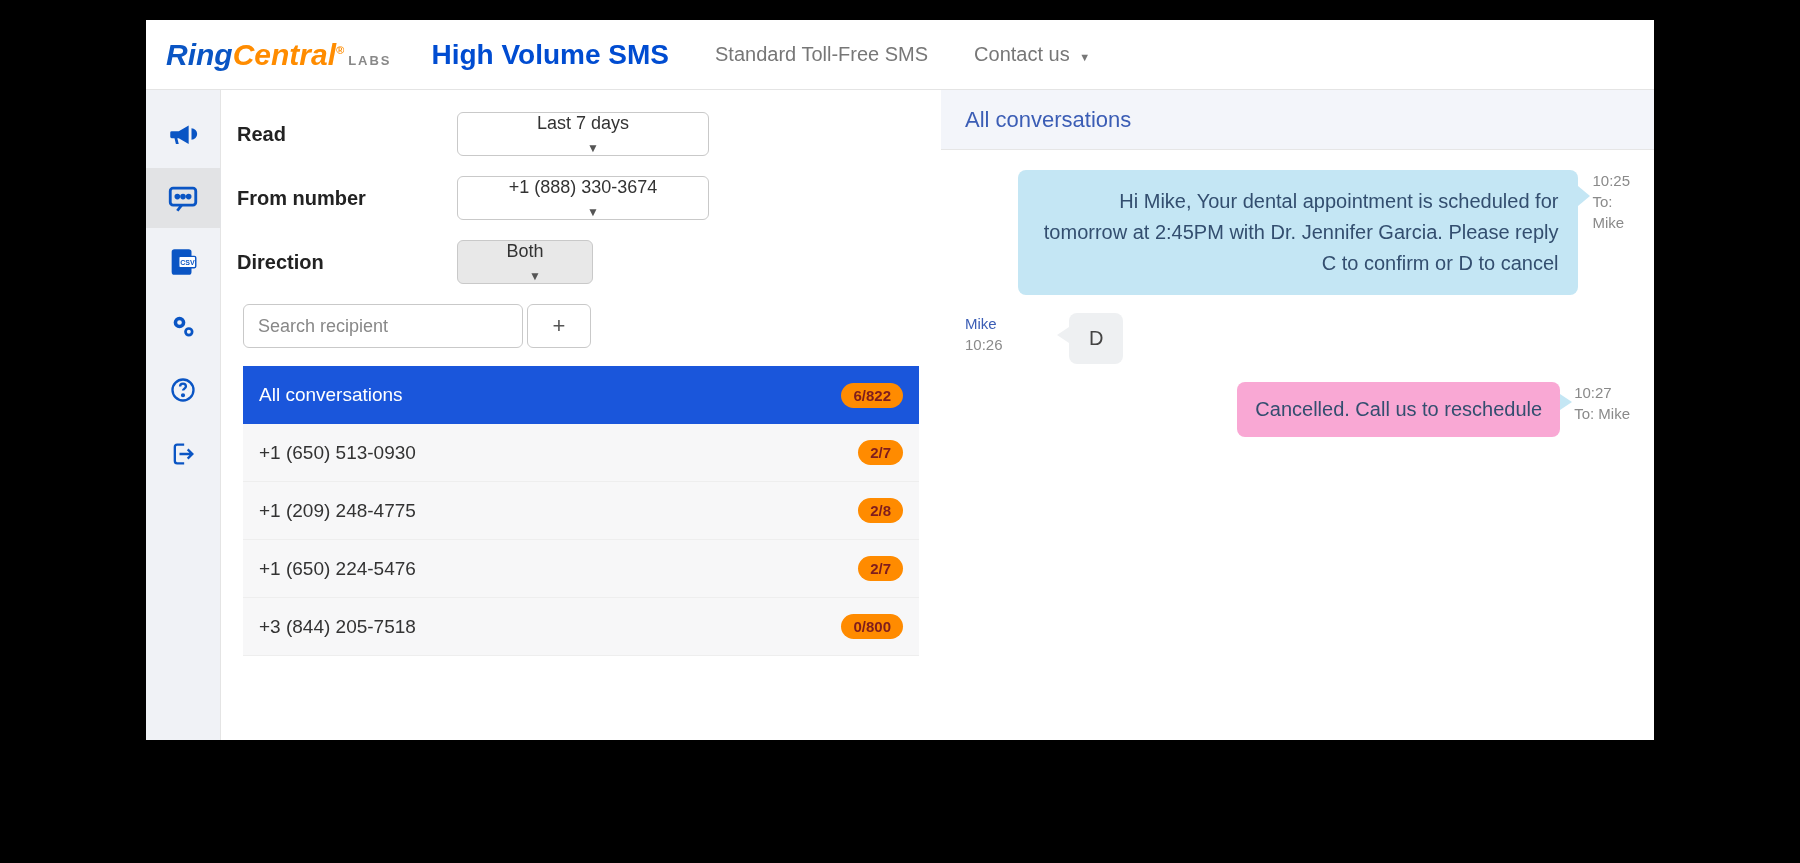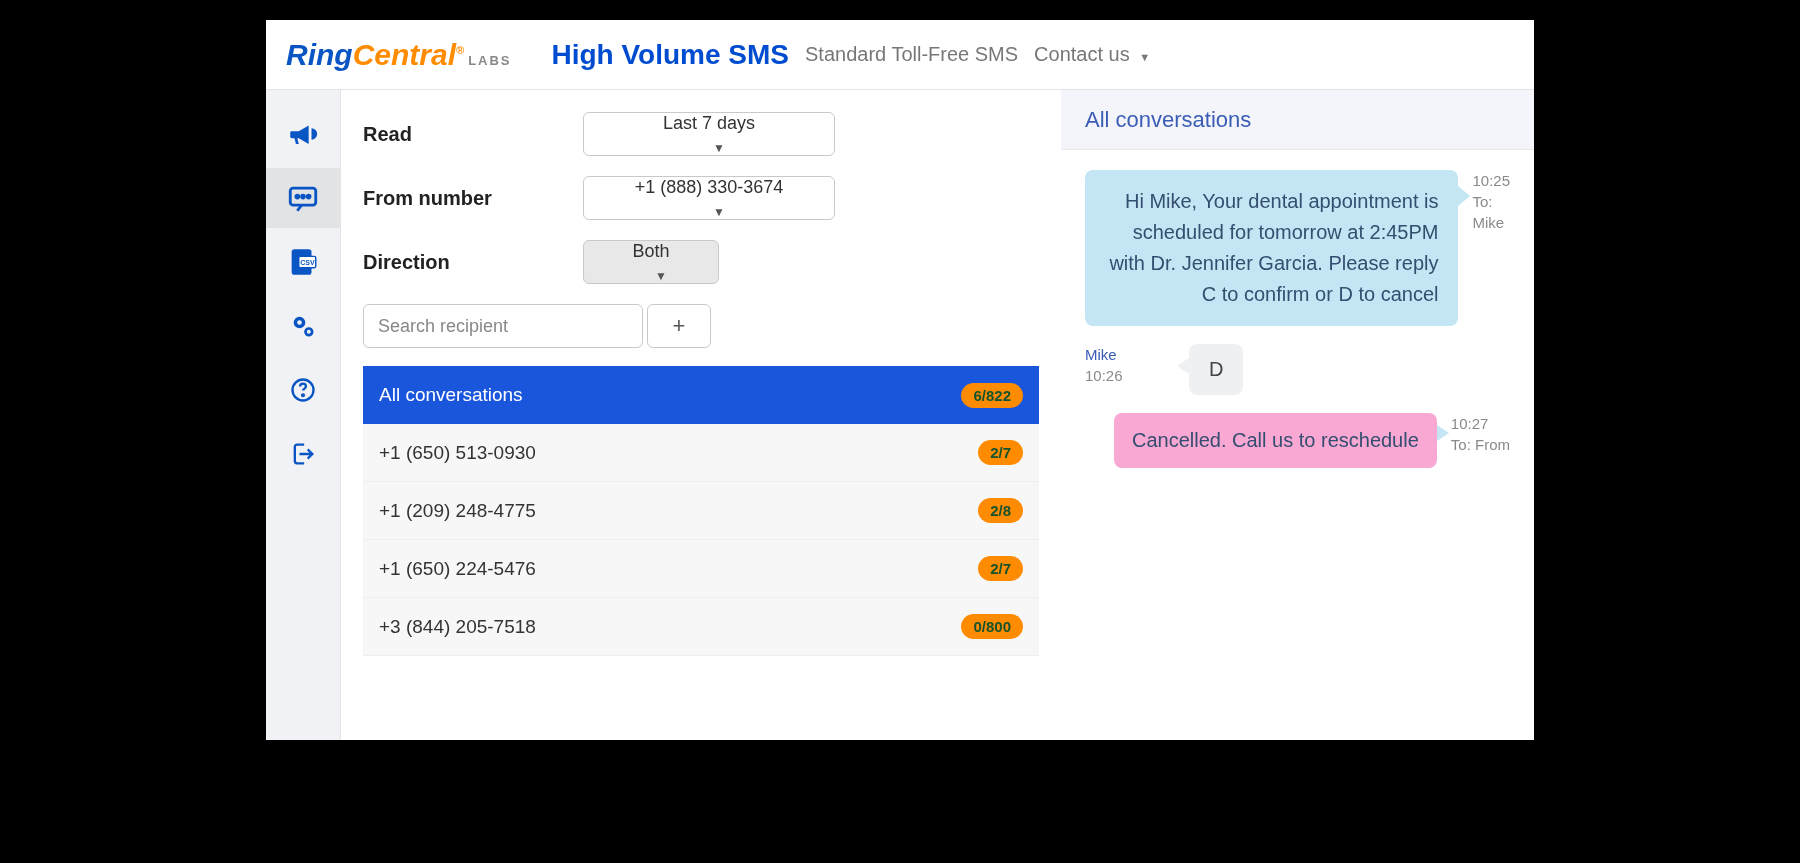--- a/index.html
+++ b/index.html
@@ -5,21 +5,21 @@
   * { box-sizing: border-box; margin: 0; padding: 0; }
   html, body { height: 100%; }
   body {
     font-family: -apple-system, "Helvetica Neue", Arial, sans-serif;
     background: #000;
     display: flex;
     align-items: flex-start;
     justify-content: center;
   }
   .frame {
-    width: 1268px;
+    width: 1508px;
     height: 720px;
     background: #fff;
     margin: 20px;
     display: flex;
     flex-direction: column;
     overflow: hidden;
   }
   
   .header {
     height: 70px;
@@ -27,21 +27,21 @@
     display: flex;
     align-items: center;
     padding: 0 20px;
     gap: 40px;
   }
   .logo { display: flex; align-items: baseline; font-weight: 700; font-size: 30px; }
   .logo .ring { color: #0a55c4; font-style: italic; }
   .logo .central { color: #ff8c00; font-style: italic; position: relative; }
   .logo .central .reg { font-size: 11px; vertical-align: super; }
   .logo .labs { color: #888; font-size: 13px; font-weight: 600; letter-spacing: 2px; margin-left: 4px; }
-  .header .nav { display: flex; gap: 16px; align-items: center; font-size: 20px; }
+  .header .nav { display: flex; gap: 46px; align-items: center; font-size: 20px; }
   .header .nav .primary { color: #004cd1; font-weight: 700; font-size: 28px; }
   .header .nav .link { color: #777; cursor: pointer; }
   .header .nav .link .caret { font-size: 11px; margin-left: 4px; }
   
   .body { flex: 1; display: flex; min-height: 0; }
   
   .sidebar {
     width: 75px;
     background: #f0f2f6;
     border-right: 1px solid #e4e4e4;
@@ -61,21 +61,21 @@
   .sidebar .item.active { background: #e2e3e5; }
   .sidebar .item svg { width: 34px; height: 34px; }
   .sidebar .item.small svg { width: 28px; height: 28px; }
   
   .filters {
     width: 720px;
     background: #fff;
     padding: 22px 0 0 0;
     border-right: 0px;
   }
-  .filters .row { display: flex; align-items: center; margin-bottom: 20px; padding: 0 22px; }
+  .filters .row { display: flex; align-items: center; margin-bottom: 20px; padding: 0 16px; }
   .filters .row label { width: 220px; font-size: 20px; font-weight: 700; color: #222; }
   .select {
     border: 1px solid #c9c9c9; border-radius: 6px;
     height: 44px; padding: 0 14px;
     font-size: 18px; color: #333;
     background: #fff;
     display: flex; align-items: center; justify-content: space-between;
     cursor: pointer;
     flex-direction: column;
   }
@@ -89,21 +89,21 @@
   .plus-btn { width:64px; height:44px; border:1px solid #c9c9c9; border-radius:6px; display:flex; align-items:center; justify-content:center; font-size:22px; color:#555; cursor:pointer; }
   
   .conv-list { display:flex; flex-direction:column; padding: 0 22px; }
   .conv {
     height: 58px; display:flex; align-items:center; justify-content:space-between;
     padding: 0 16px; font-size:19px; color:#333; cursor:pointer;
     border-bottom: 1px solid #eee;
     background: #f7f7f8;
   }
   .conv.selected { background:#1a56db; color:#fff; border-bottom:none; }
-  .badge { background:#ff8b00; color:#14532d; border-radius:999px; padding:4px 12px; font-size:15px; font-weight:600; }
+  .badge { background:#ff8b00; color:#7f1d1d; border-radius:999px; padding:4px 12px; font-size:15px; font-weight:600; }
   
   .chat {
     flex: 1; background:#fff; display:flex; flex-direction:column;
   }
   .chat-header {
     height:60px; background:#f3f5fa; border-bottom:1px solid #e6e6e6;
     display:flex; align-items:center; padding:0 24px;
     color:#3b5db5; font-size:22px;
   }
   .chat-body { flex:1; padding: 20px 24px; overflow:auto; }
@@ -269,21 +269,21 @@
             <div class="who">Mike</div>
             <div>10:26</div>
           </div>
           <div class="bubble in" style="padding:10px 20px">D</div>
         </div>
 
         <div class="row-out">
           <div class="bubble out2">Cancelled. Call us to reschedule</div>
           <div class="meta">
             <div>10:27</div>
-            <div>To: From</div>
+            <div>To: Mike</div>
           </div>
         </div>
 
       </div>
     </div>
 
   </div>
 </div>
 
 </body></html>

